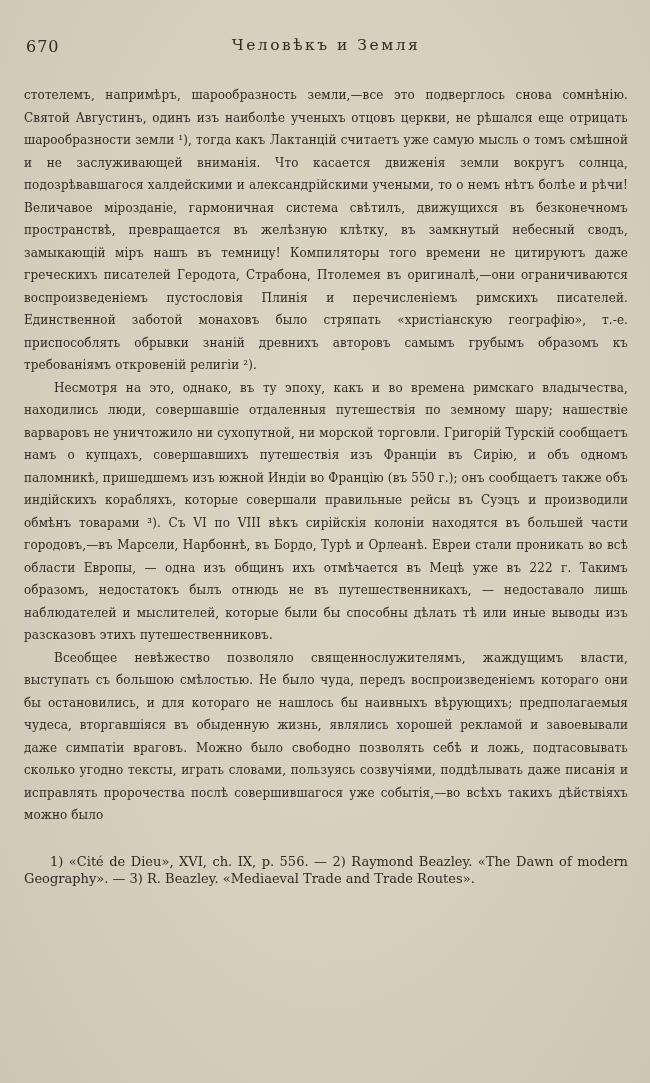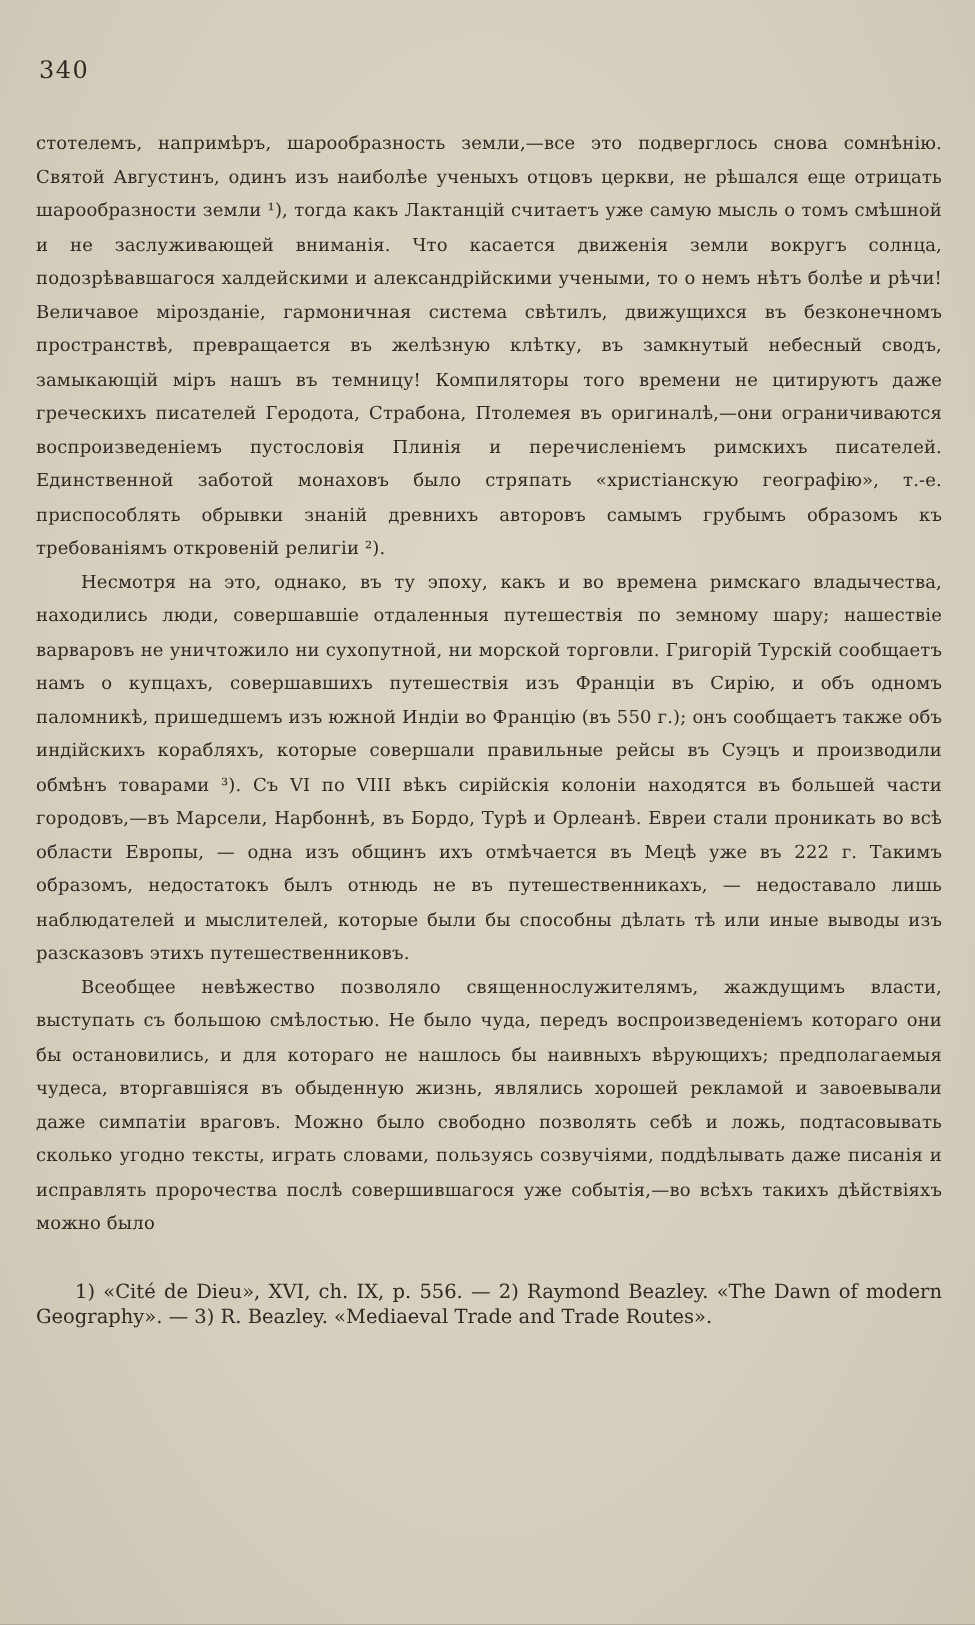--- a/index.html
+++ b/index.html
@@ -60,21 +60,22 @@
     margin: 0;
     text-indent: 26px;
   }
 </style>
 </head>
 <body>
 
 <div class="page">
 
   <header class="page-header">
-    <span class="page-number">340</span>
+    <span class="page-number">670</span>
+    <span class="running-title">Человѣкъ и Земля</span>
   </header>
 
   <main class="text-block">
     <p class="para no-indent">стотелемъ, напримѣръ, шарообразность земли,—все это подверглось снова сомнѣнію. Святой Августинъ, одинъ изъ наиболѣе ученыхъ отцовъ церкви, не рѣшался еще отрицать шарообразности земли ¹), тогда какъ Лактанцій считаетъ уже самую мысль о томъ смѣшной и не заслуживающей вниманія. Что касается движенія земли вокругъ солнца, подозрѣвавшагося халдейскими и александрійскими учеными, то о немъ нѣтъ болѣе и рѣчи! Величавое мірозданіе, гармоничная система свѣтилъ, движущихся въ безконечномъ пространствѣ, превращается въ желѣзную клѣтку, въ замкнутый небесный сводъ, замыкающій міръ нашъ въ темницу! Компиляторы того времени не цитируютъ даже греческихъ писателей Геродота, Страбона, Птолемея въ оригиналѣ,—они ограничиваются воспроизведеніемъ пустословія Плинія и перечисленіемъ римскихъ писателей. Единственной заботой монаховъ было стряпать «христіанскую географію», т.-е. приспособлять обрывки знаній древнихъ авторовъ самымъ грубымъ образомъ къ требованіямъ откровеній религіи ²).</p>
     <p class="para">Несмотря на это, однако, въ ту эпоху, какъ и во времена римскаго владычества, находились люди, совершавшіе отдаленныя путешествія по земному шару; нашествіе варваровъ не уничтожило ни сухопутной, ни морской торговли. Григорій Турскій сообщаетъ намъ о купцахъ, совершавшихъ путешествія изъ Франціи въ Сирію, и объ одномъ паломникѣ, пришедшемъ изъ южной Индіи во Францію (въ 550 г.); онъ сообщаетъ также объ индійскихъ корабляхъ, которые совершали правильные рейсы въ Суэцъ и производили обмѣнъ товарами ³). Съ VI по VIII вѣкъ сирійскія колоніи находятся въ большей части городовъ,—въ Марсели, Нарбоннѣ, въ Бордо, Турѣ и Орлеанѣ. Евреи стали проникать во всѣ области Европы, — одна изъ общинъ ихъ отмѣчается въ Мецѣ уже въ 222 г. Такимъ образомъ, недостатокъ былъ отнюдь не въ путешественникахъ, — недоставало лишь наблюдателей и мыслителей, которые были бы способны дѣлать тѣ или иные выводы изъ разсказовъ этихъ путешественниковъ.</p>
     <p class="para">Всеобщее невѣжество позволяло священнослужителямъ, жаждущимъ власти, выступать съ большою смѣлостью. Не было чуда, передъ воспроизведеніемъ котораго они бы остановились, и для котораго не нашлось бы наивныхъ вѣрующихъ; предполагаемыя чудеса, вторгавшіяся въ обыденную жизнь, являлись хорошей рекламой и завоевывали даже симпатіи враговъ. Можно было свободно позволять себѣ и ложь, подтасовывать сколько угодно тексты, играть словами, пользуясь созвучіями, поддѣлывать даже писанія и исправлять пророчества послѣ совершившагося уже событія,—во всѣхъ такихъ дѣйствіяхъ можно было</p>
   </main>
 
   <footer class="footnotes">
     <p class="footnote">1) «Cité de Dieu», XVI, ch. IX, p. 556. — 2) Raymond Beazley. «The Dawn of modern Geography». — 3) R. Beazley. «Mediaeval Trade and Trade Routes».</p>

